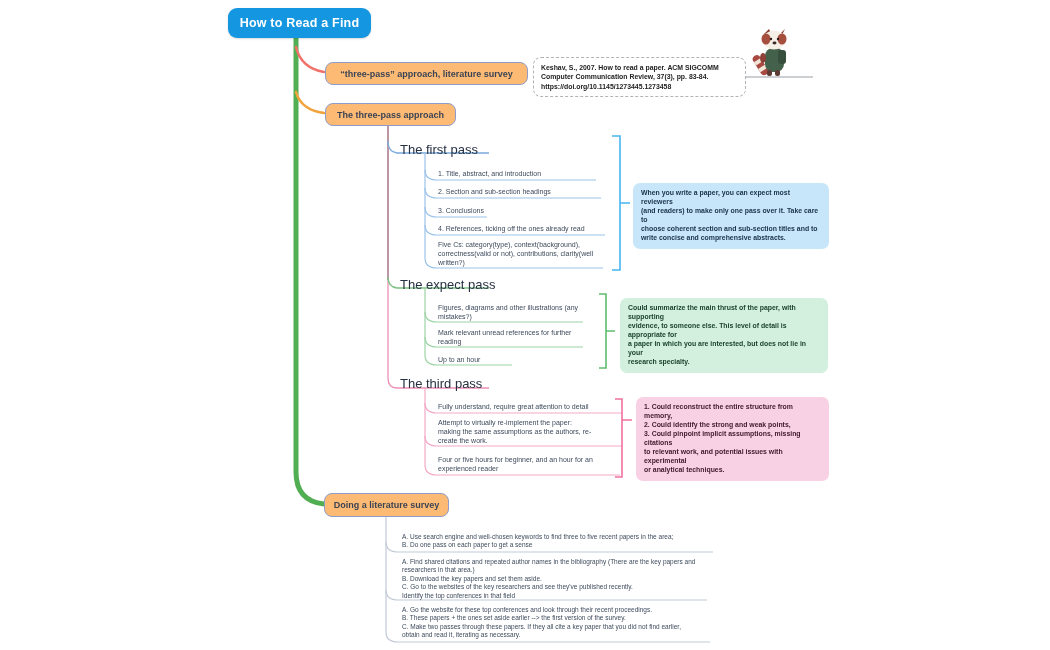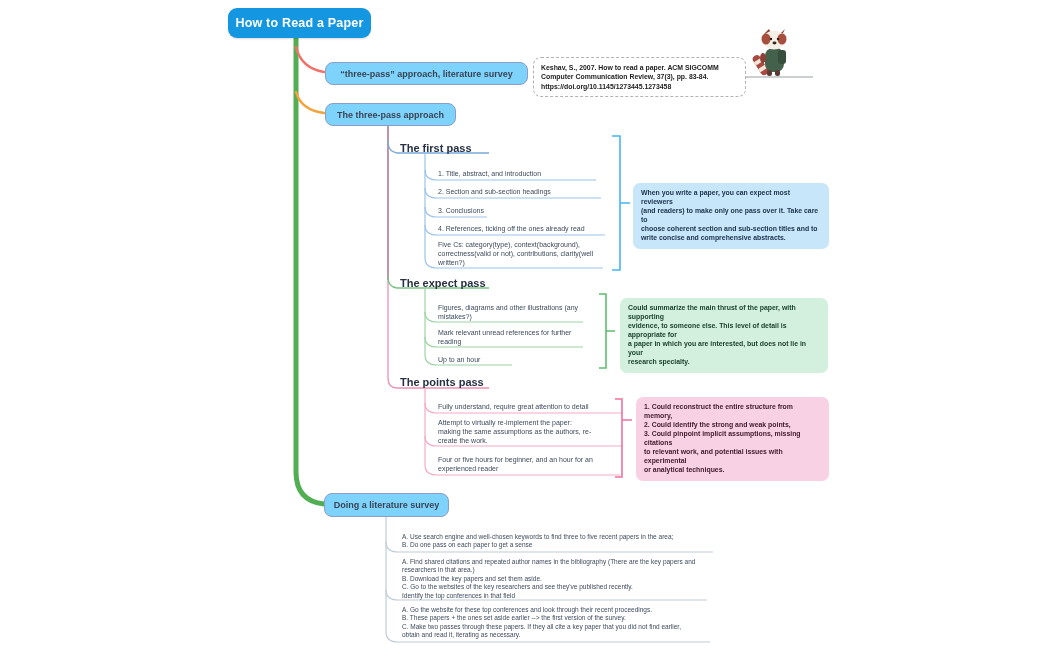--- a/index.html
+++ b/index.html
@@ -3,23 +3,23 @@
 <meta charset="utf-8">
 <style>
   html,body{margin:0;padding:0;background:#fff;}
   .canvas{position:relative;width:1050px;height:650px;background:#ffffff;overflow:hidden;
           font-family:"Liberation Sans", sans-serif;}
   svg.links{position:absolute;left:0;top:0;pointer-events:none;}
   .abs{position:absolute;}
   .root-node{background:#1496e0;border-radius:9px;display:flex;align-items:center;justify-content:center;
              box-shadow:0 1px 2px rgba(0,0,0,.15);cursor:pointer;}
   .root-node span{color:#fff;font-weight:bold;font-size:12.5px;letter-spacing:.2px;}
-  .topic-box{background:#7dd3fc;border:1.4px solid #8d9cc9;border-radius:8px;display:flex;align-items:center;
+  .topic-box{background:#fdba74;border:1.4px solid #8d9cc9;border-radius:8px;display:flex;align-items:center;
              justify-content:center;font-size:9px;font-weight:600;color:#3b4454;cursor:pointer;box-sizing:border-box;}
-  .pass-heading{font-size:11px;font-weight:bold;color:#273142;white-space:nowrap;cursor:pointer;}
+  .pass-heading{font-size:13px;font-weight:normal;color:#273142;white-space:nowrap;cursor:pointer;}
   .leaf{font-size:7px;color:#3d4a5c;line-height:1.3;white-space:pre-line;cursor:pointer;}
   .survey-leaf{font-size:6.5px;color:#3d4a5c;line-height:1.3;white-space:pre-line;cursor:pointer;}
   .note{border-radius:7px;padding:6px 8px;font-size:6.9px;font-weight:600;line-height:1.3;
         white-space:pre-line;box-sizing:border-box;cursor:pointer;}
   .note-blue{background:#c8e6f9;color:#16314a;}
   .note-green{background:#d2f0dd;color:#163d2a;}
   .note-pink{background:#f8d2e4;color:#40182c;}
   .citation{background:#fff;border:1.4px dashed #b3b3b3;border-radius:8px;padding:5px 7px;
             font-size:6.9px;font-weight:bold;color:#222;line-height:1.35;white-space:pre-line;
             box-sizing:border-box;cursor:pointer;}
@@ -76,21 +76,21 @@
     </g>
 
     <path d="M612,136 L620,136 L620,270 L612,270 M620,203 L630,203" stroke="#45b6f0" stroke-width="1.6" fill="none"></path>
     <path d="M599,294 L606,294 L606,368 L599,368 M606,331 L615,331" stroke="#5fbd6d" stroke-width="1.6" fill="none"></path>
     <path d="M615,399 L622,399 L622,477 L615,477 M622,420 L632,420" stroke="#f0719f" stroke-width="1.6" fill="none"></path>
 
     <path d="M744,77 L813,77" stroke="#9aa0a6" stroke-width="1.2" fill="none"></path>
   </svg>
 
   <div class="root-node abs" style="left:228px;top:8px;width:143px;height:30px;">
-    <span>How to Read a Paper</span>
+    <span>How to Read a Find</span>
   </div>
 
   <div class="topic-box abs" style="left:325px;top:62px;width:203px;height:23px;">
     <span>“three-pass” approach, literature survey</span>
   </div>
   <div class="topic-box abs" style="left:325px;top:103px;width:131px;height:23px;">
     <span>The three-pass approach</span>
   </div>
   <div class="topic-box abs" style="left:324px;top:493px;width:125px;height:24px;">
     <span>Doing a literature survey</span>
@@ -116,21 +116,21 @@
     <ellipse cx="24" cy="14" rx="11" ry="9.5" fill="#f5efe6"></ellipse>
     <ellipse cx="16" cy="13" rx="4.5" ry="5.5" fill="#a64f3f"></ellipse>
     <ellipse cx="32" cy="13" rx="4.5" ry="5.5" fill="#a64f3f"></ellipse>
     <circle cx="21" cy="13" r="1.2" fill="#2b1d18"></circle>
     <circle cx="28" cy="13" r="1.2" fill="#2b1d18"></circle>
     <ellipse cx="24.5" cy="17" rx="2" ry="1.4" fill="#3a2a22"></ellipse>
   </svg>
 
   <div class="pass-heading abs" style="left:400px;top:142px;">The first pass</div>
   <div class="pass-heading abs" style="left:400px;top:277px;">The expect pass</div>
-  <div class="pass-heading abs" style="left:400px;top:376px;">The points pass</div>
+  <div class="pass-heading abs" style="left:400px;top:376px;">The third pass</div>
 
   <div class="leaf abs" style="left:438px;top:169px;width:170px;">1. Title, abstract, and introduction</div>
   <div class="leaf abs" style="left:438px;top:187px;width:170px;">2. Section and sub-section headings</div>
   <div class="leaf abs" style="left:438px;top:206px;width:170px;">3. Conclusions</div>
   <div class="leaf abs" style="left:438px;top:224px;width:175px;">4. References, ticking off the ones already read</div>
   <div class="leaf abs" style="left:438px;top:240px;width:175px;">Five Cs: category(type), context(background),
 correctness(valid or not), contributions, clarity(well
 written?)</div>
 
   <div class="leaf abs" style="left:438px;top:303px;width:160px;">Figures, diagrams and other illustrations (any

